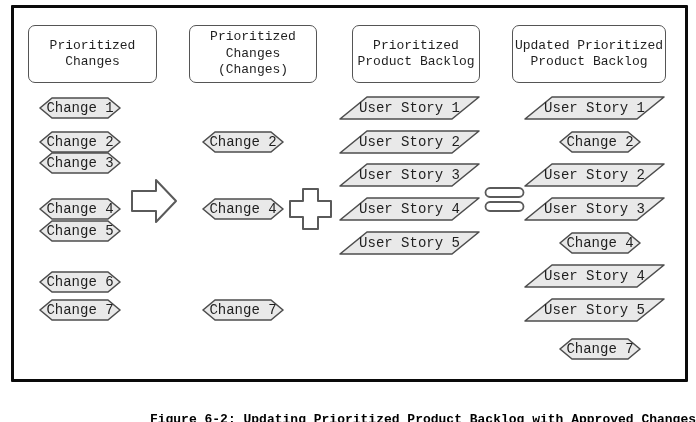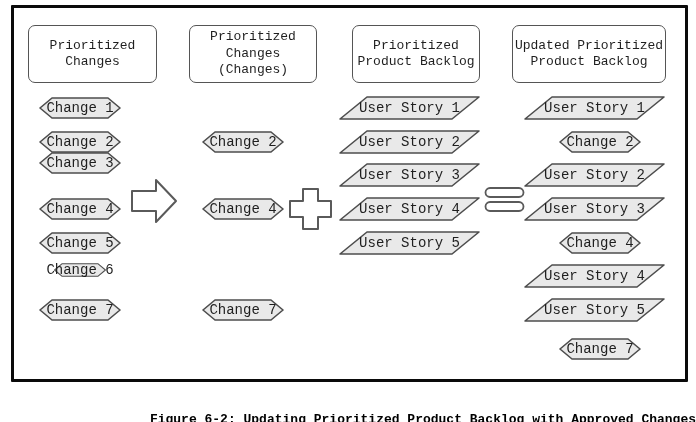--- a/index.html
+++ b/index.html
@@ -83,27 +83,27 @@
         <polygon class="shape" points="13,1 69,1 81,11 69,21 13,21 1,11"></polygon>
       </svg>
     <span class="lbl">Change 3</span>
   </div>
   <div class="node" style="left:39px;top:198px;width:82px;height:22px;">
     <svg viewBox="0 0 82 22">
         <polygon class="shape" points="13,1 69,1 81,11 69,21 13,21 1,11"></polygon>
       </svg>
     <span class="lbl">Change 4</span>
   </div>
-  <div class="node" style="left:39px;top:232px;width:82px;height:22px;">
+  <div class="node" style="left:39px;top:220px;width:82px;height:22px;">
     <svg viewBox="0 0 82 22">
         <polygon class="shape" points="13,1 69,1 81,11 69,21 13,21 1,11"></polygon>
       </svg>
     <span class="lbl">Change 5</span>
   </div>
-  <div class="node" style="left:39px;top:263px;width:82px;height:14px;">
+  <div class="node" style="left:39px;top:271px;width:82px;height:22px;">
     <svg viewBox="0 0 82 22">
         <polygon class="shape" points="13,1 69,1 81,11 69,21 13,21 1,11"></polygon>
       </svg>
     <span class="lbl">Change 6</span>
   </div>
   <div class="node" style="left:39px;top:299px;width:82px;height:22px;">
     <svg viewBox="0 0 82 22">
         <polygon class="shape" points="13,1 69,1 81,11 69,21 13,21 1,11"></polygon>
       </svg>
     <span class="lbl">Change 7</span>

